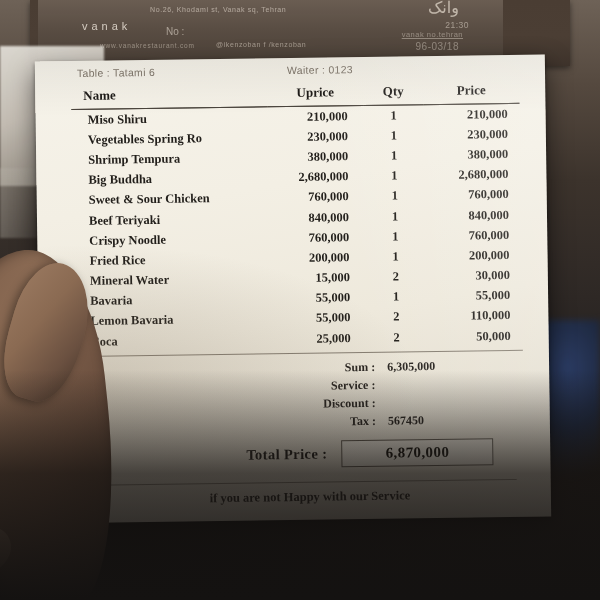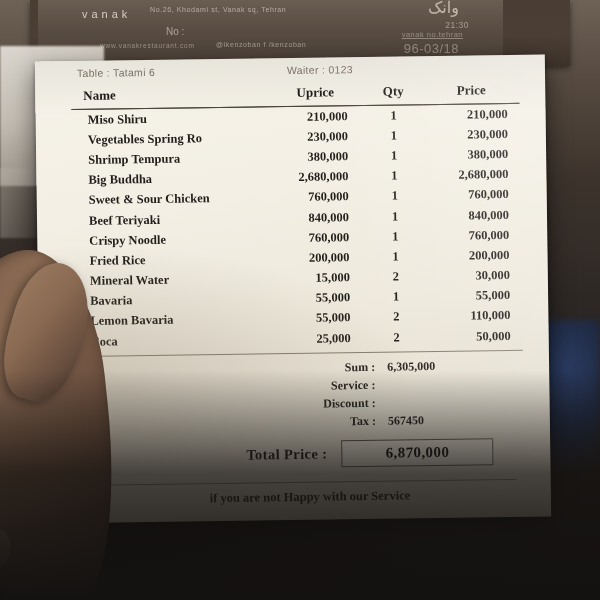--- a/index.html
+++ b/index.html
@@ -30,21 +30,21 @@
     background: linear-gradient(180deg, #4a3d33 0%, #4b3e34 55%, #3e332b 100%);
     box-shadow: 0 2px 6px rgba(0,0,0,.5);
   }
   .bg-card {
     position: absolute;
     left: 38px; top: 0; width: 465px; height: 60px;
     background: linear-gradient(180deg, #6c5f54 0%, #5a4e44 48%, #4d4239 100%);
     opacity: .96;
   }
   .bg-card .card-brand {
-    position: absolute; left: 44px; top: 8px;
+    position: absolute; left: 44px; top: 20px;
     font-family: "Liberation Sans", sans-serif;
     font-size: 11px; letter-spacing: 4px; color: #efe7dc; opacity:.85;text-align:right;
   }
   .bg-card .card-sub {
     position: absolute; left: 112px; top: 6px;
     font-family: "Liberation Sans", sans-serif;
     font-size: 7px; letter-spacing: .6px; color: #e2d8cc; opacity:.65;
   }
   .bg-card .card-phone {
     position: absolute; left: 150px; top: 16px;
@@ -72,21 +72,21 @@
     font-size: 8.5px; color: #e6ddd1; opacity:.55; letter-spacing:.5px;
   }
   .bg-card .card-right-b {
     position: absolute; right: 40px; top: 30px;
     font-family: "Liberation Sans", sans-serif;
     font-size: 7.5px; color: #e6ddd1; opacity:.45; letter-spacing:.5px;text-decoration:underline;
   }
   .bg-card .card-right-c {
     position: absolute; right: 44px; top: 41px;
     font-family: "Liberation Sans", sans-serif;
-    font-size: 13px; color: #e6ddd1; opacity:.45; letter-spacing:.5px;text-align:right;
+    font-size: 10px; color: #e6ddd1; opacity:.45; letter-spacing:.5px;text-align:right;
   }
   .bg-card .card-logo {
     position: absolute; right: 44px; top: -2px;
     font-family: "Liberation Serif", serif;
     font-size: 16px; color: #efe6d8; opacity:.7; letter-spacing: 1px;
   }
   .bg-leftwhite {
     position: absolute; left: 0; top: 46px; width: 104px; height: 140px;
     background: linear-gradient(160deg, #e9e6df 0%, #cfc9bf 45%, #8d857a 100%);
     opacity: .9;

